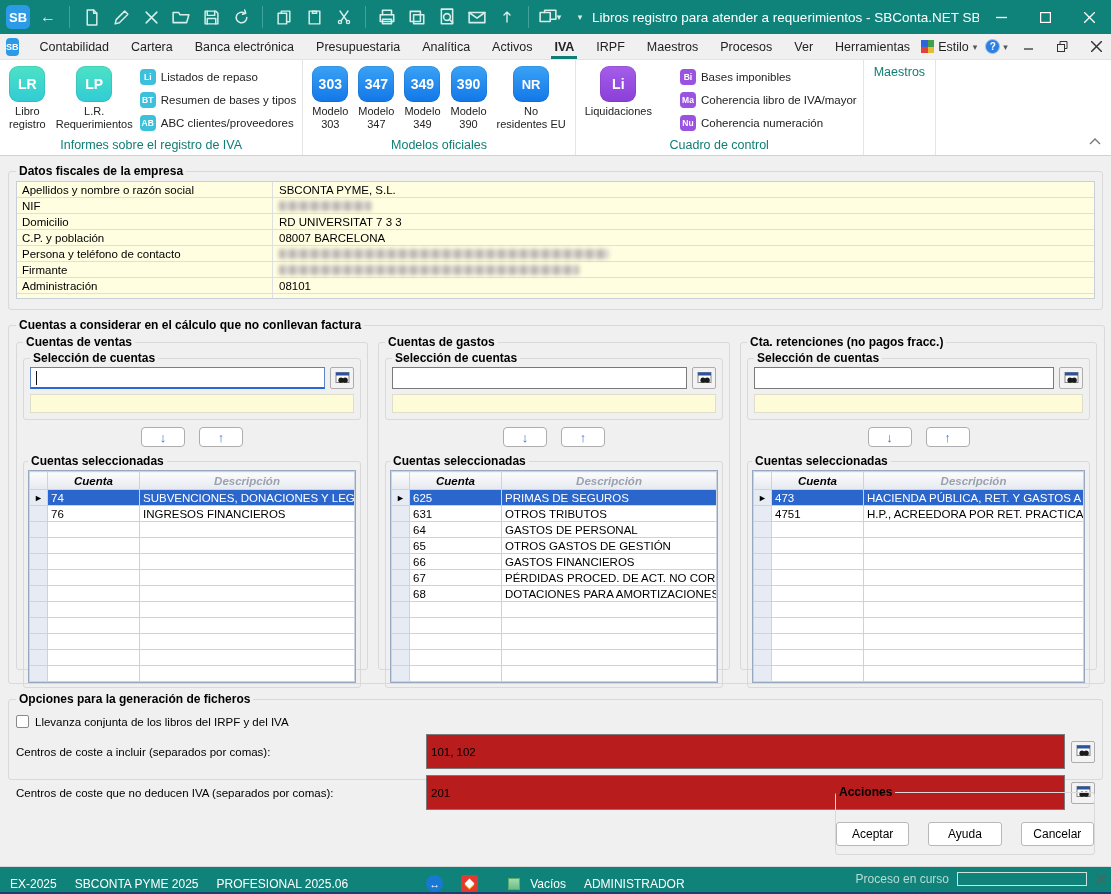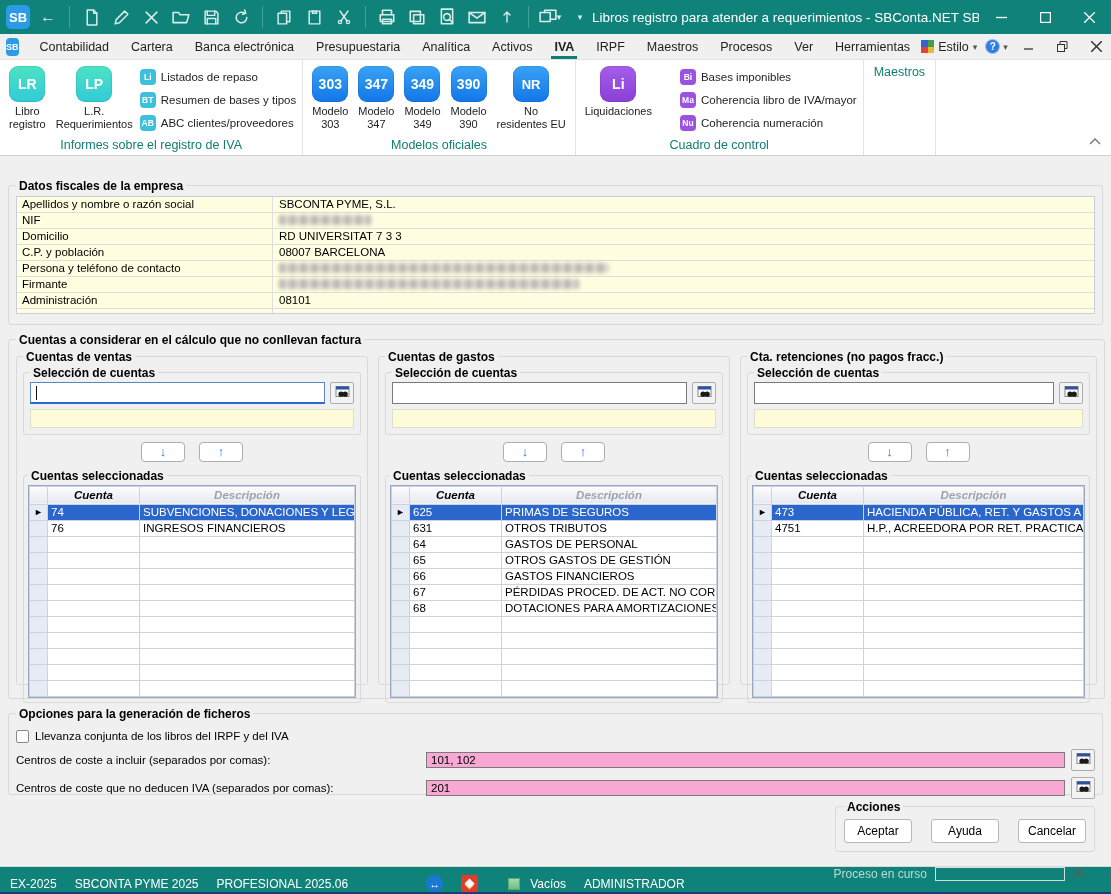--- a/index.html
+++ b/index.html
@@ -53,21 +53,21 @@
   .blue-g { background:linear-gradient(180deg,#3aa2f5,#1277e8); }
   .purp-g { background:linear-gradient(180deg,#a55ee9,#8a3fd8); }
   .smalls { display:flex; flex-direction:column; gap:7px; padding-top:5px; }
   .small { display:flex; align-items:center; gap:5px; font-size:11.5px; color:#222; white-space:nowrap;}
   .sicon { width:16px; height:16px; border-radius:4px; color:#fff; font-weight:bold; font-size:8.5px; flex:0 0 auto;
            display:flex; align-items:center; justify-content:center; }
   .s-turq{ background:#3cc0dc; } .s-purp{ background:#9a52e0;margin-left:21px; } .s-mag{ background:#d24fd0; }
   .ribbon-chevron { position:absolute; right:10px; bottom:6px; }
 
   
-  .content { flex:1; background:#f0f0f0; padding:8px 8px 0; display:flex; flex-direction:column;justify-content:center; }
+  .content { flex:1; background:#f0f0f0; padding:8px 8px 0; display:flex; flex-direction:column; }
   fieldset { border:1px solid #d9d9d9; border-radius:3px; padding:3px 7px 6px; background:transparent; }
   legend { font-weight:bold; font-size:12px; padding:0 3px; color:#000; }
 
   
   .fiscal { height:146px; flex:0 0 auto; }
   .fiscal-grid { border:1px solid #c9cfd9; background:#fffee0; height:118px; display:flex; flex-direction:column; }
   .frow { display:flex; height:16px; border-bottom:1px solid #dde0de; align-items:center; font-size:11.5px; color:#000;}
   .frow.fill { flex:1; border-bottom:none; }
   .fl { width:256px; padding-left:5px; border-right:1px solid #dde0de; height:100%; display:flex; align-items:center;}
   .fv { flex:1; padding-left:6px; height:100%; display:flex; align-items:center; }
@@ -99,41 +99,41 @@
   .c-sel { width:18px; background:#e7ecf4; padding:0; text-align:center; font-size:9px; color:#000; }
   .c-cta { width:92px; }
   tr.sel td.c-cta, tr.sel td.c-desc { background:#2a66cc; color:#fff; }
   .grid-wrap { border:1px solid #98a8c0; }
 
   
   .opciones { height:88px; flex:0 0 auto; margin-top:8px; font-size:11.5px; }
   .opt-row { display:flex; align-items:center; margin-top:6px; gap:6px; }
   .checkbox { width:13px; height:13px; border:1px solid #8a8a8a; background:#fff; border-radius:2px; flex:0 0 auto;}
   .opt-label { width:404px; flex:0 0 auto; }
-  .opt-input { flex:1; height:16px; border:1px solid #7a7a7a; background:#f9a8d4; font-size:11.5px; padding:0 4px;
+  .opt-input { flex:1; height:35px; border:1px solid #7a7a7a; background:#b91c1c; font-size:11.5px; padding:0 4px;
                font-family:"Liberation Sans",sans-serif;}
 
   
   .acciones-wrap { display:flex; justify-content:flex-end; margin-top:5px; padding-right:8px; }
-  .acciones { width:260px; padding:2px 8px 8px; }
-  .btn-row { display:flex; gap:19px; margin-top:3px; }
+  .acciones { width:260px; padding:2px 0 8px; }
+  .btn-row { display:flex; gap:19px; margin-top:21px; }
   .btn { flex:1; height:24px; border:1px solid #b8b8b8; border-radius:3px; background:#fff; font-size:12px;
          display:flex; align-items:center; justify-content:center; color:#000; }
 
   
   .statusbar { height:28px; flex:0 0 auto; background:#0f837a; border-top:1px solid #d8d8d8; position:relative;
                display:flex; flex-direction:column; }
   .sb-main { flex:1; display:flex; align-items:center; color:#fff; font-size:12px; gap:18px; padding:0 10px;margin-top:8px; }
   .sb-strip { height:5px; background:#1d3e73; }
   .tv-ic { width:17px; height:17px; border-radius:50%; background:#1878d2; color:#fff; font-size:11px;
            display:flex; align-items:center; justify-content:center; }
   .red-ic { width:17px; height:17px; border-radius:2px; background:#e23a2e; display:flex; align-items:center; justify-content:center;}
   .diamond { width:7px; height:7px; background:#fff; transform:rotate(45deg); box-shadow:1px 1px 0 #f5a623;}
   .green-ic { width:12px; height:12px; background:linear-gradient(180deg,#9fdcae,#6dbd84); border:1px solid #5aa872;}
-  .sb-right { position:absolute; right:26px; top:0; height:23px; display:flex; align-items:flex-start; gap:8px; }
+  .sb-right { position:absolute; right:4px; top:0; height:23px; display:flex; align-items:center; gap:8px; }
   .proc-label { color:#bcd9d4; font-size:12px; }
   .progress { width:130px; height:14px; border:1px solid #cfe0dd; background:transparent; }
 </style>
 </head>
 <body>
 
 <div class="app">
 
   <div class="titlebar">
     <div class="tb-left">

